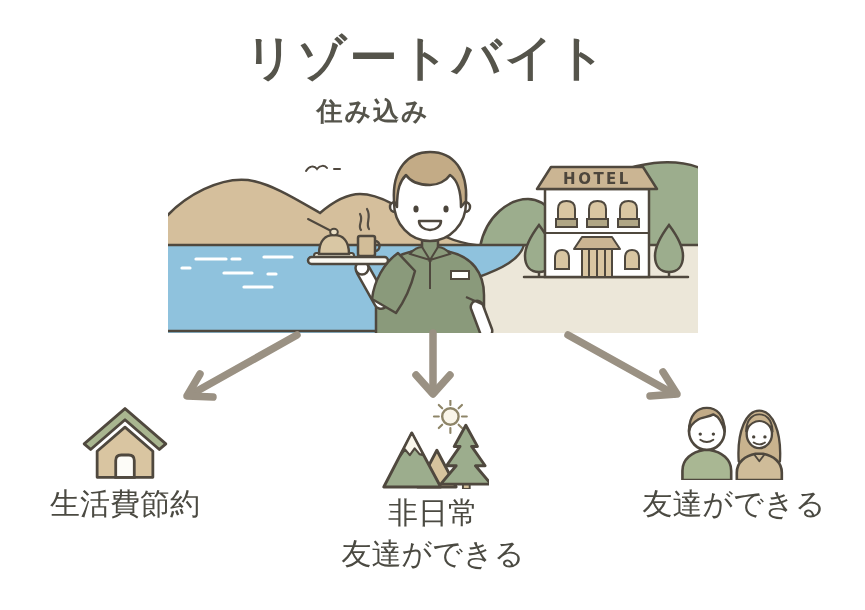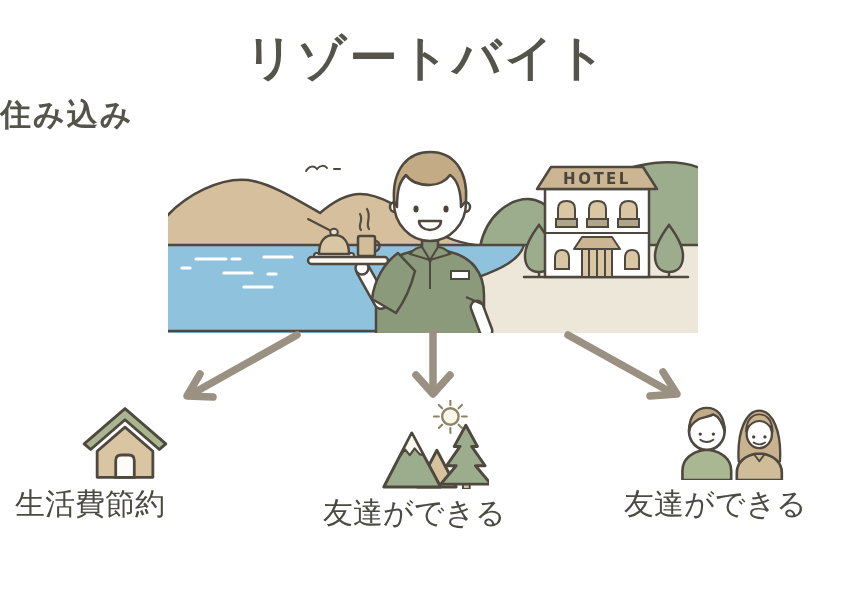--- a/index.html
+++ b/index.html
@@ -9,26 +9,26 @@
     font-family:"DejaVu Sans",sans-serif;
     color:#4b4a42;
   }
   .title{
     position:absolute;top:26px;left:0;width:854px;
     text-align:center;font-size:48px;font-weight:700;
     letter-spacing:3px;color:#55544b;
   }
   .subtitle{
     position:absolute;top:94px;left:0;width:746px;
-    font-size:31px;font-weight:600;
+    text-align:center;font-size:26px;font-weight:600;
     letter-spacing:2px;color:#55544b;
   }
   .scene{position:absolute;left:168px;top:137px;}
   .arrows{position:absolute;left:0;top:325px;}
-  .benefit{position:absolute;width:220px;text-align:left;}
+  .benefit{position:absolute;width:220px;text-align:center;}
   .benefit .icon-wrap{display:block;margin:0 auto;}
   .benefit .label{
     font-size:30px;font-weight:500;line-height:35px;color:#4b4a42;margin-top:6px;
   }
   #b1{left:15px;top:404px;}
   #b2{left:323px;top:400px;}
   #b3{left:624px;top:405px;}
   svg{display:block;margin:0 auto;}
 </style>
 </head>
@@ -191,20 +191,21 @@
       </g>
     </g>
     <path d="M62,52 L42,90 H82 Z" fill="#d6c39d" stroke="#4f483e" stroke-width="3" stroke-linejoin="round"></path>
     <path d="M36,34 L7,90 H66 Z" fill="#9cad8d" stroke="#4f483e" stroke-width="3" stroke-linejoin="round"></path>
     <path d="M36,34 L24,58 L29,51 L34,57 L39,50 L44,56 L48,57 Z" fill="#faf7ec" stroke="#4f483e" stroke-width="2.2" stroke-linejoin="round"></path>
     <g>
       <rect x="89" y="86" width="7" height="6" fill="#d6c39d" stroke="#4f483e" stroke-width="2"></rect>
       <path d="M92,26 L80,48 H86 L72,68 H82 L66,87 H118 L102,68 H112 L98,48 H104 Z" fill="#9cad8d" stroke="#4f483e" stroke-width="3" stroke-linejoin="round"></path>
     </g>
   </svg>
+  <div class="label">非日常</div>
   <div class="label">友達ができる</div>
 </div>
 
 <div class="benefit" id="b3">
   <svg class="icon-wrap" width="122" height="75" viewBox="0 0 130 80">
     <g>
       <path d="M70,60 C68,28 78,6 92,6 C106,6 116,28 114,60 C110,65 104,65 100,60 L84,60 C80,65 74,65 70,60 Z" fill="#c9b38e" stroke="#4f483e" stroke-width="2.5" stroke-linejoin="round"></path>
       <ellipse cx="92" cy="31" rx="13.5" ry="15" fill="#ffffff" stroke="#4f483e" stroke-width="2.5"></ellipse>
       <path d="M78,26 C79,15 85,10 92,10 C99,10 105,15 106,26 C101,19 97,17 92,17 C87,17 83,19 78,26 Z" fill="#c9b38e" stroke="#4f483e" stroke-width="2"></path>
       <circle cx="86" cy="34" r="1.8" fill="#4a443b"></circle>

